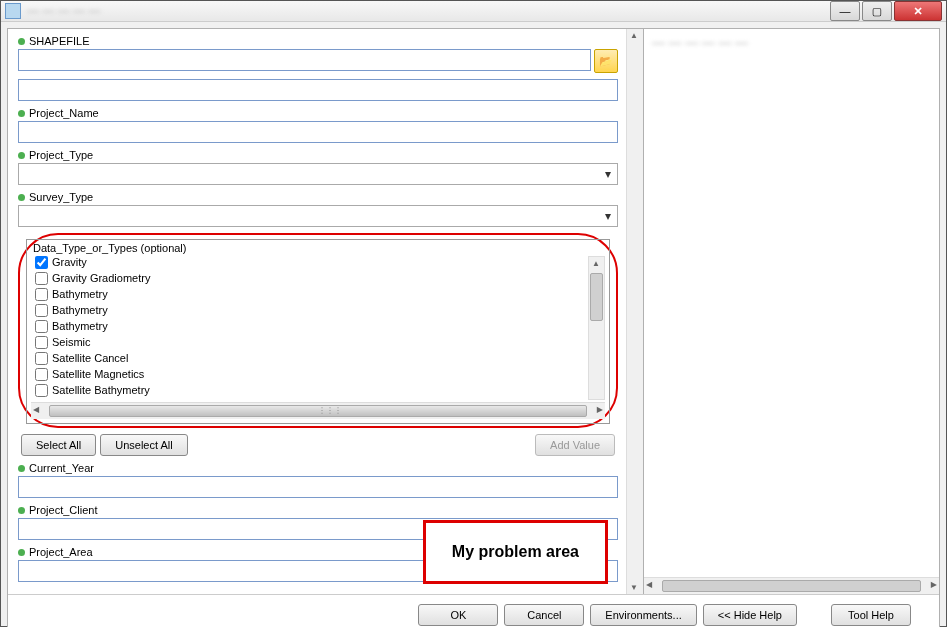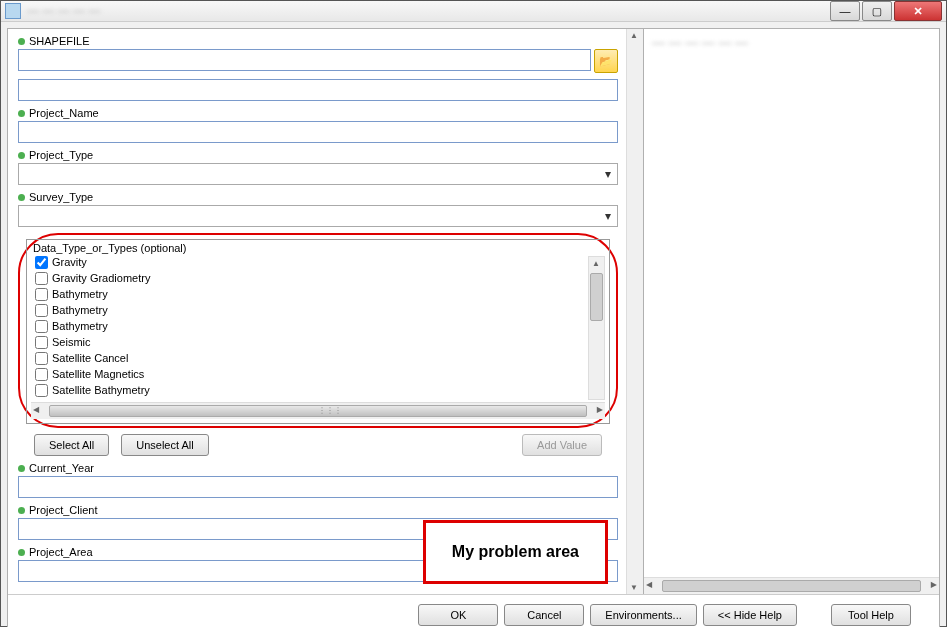--- a/index.html
+++ b/index.html
@@ -42,21 +42,21 @@
 .check-row { display: flex; align-items: center; height: 16px; }
 .check-row input { margin-right: 4px; }
 .cl-vsb { position: absolute; right: 2px; top: 2px; bottom: 2px; width: 17px; background: #f0f0f0; border: 1px solid #ddd; }
 .cl-vsb::before { content: "▲"; position: absolute; top: 2px; left: 3px; font-size: 8px; color: #666; }
 .cl-vsb-thumb { position: absolute; top: 16px; left: 1px; right: 1px; height: 48px; background: #d0d0d0; border: 1px solid #aaa; border-radius: 2px; }
 .cl-hsb { height: 17px; background: #f0f0f0; border-top: 1px solid #ddd; margin: 0 2px 2px; position: relative; }
 .cl-hsb::before { content: "◀"; position: absolute; left: 2px; top: 2px; font-size: 8px; color: #666; }
 .cl-hsb::after { content: "▶"; position: absolute; right: 2px; top: 2px; font-size: 8px; color: #666; }
 .cl-hsb-grip { position: absolute; left: 50%; top: 3px; font-size: 8px; color: #888; }
 .cl-hsb-thumb { position: absolute; left: 18px; right: 18px; top: 2px; height: 12px; background: linear-gradient(to bottom, #e8e8e8, #c0c0c0); border: 1px solid #aaa; border-radius: 2px; }
-.btn-row { display: flex; gap: 12px; margin: 6px 16px; }
+.btn-row { display: flex; gap: 4px; margin: 6px 3px; }
 .btn { height: 22px; padding: 0 14px; border: 1px solid #888; background: linear-gradient(to bottom, #f8f8f8, #e0e0e0); border-radius: 3px; cursor: pointer; font-size: 11px; }
 .btn.disabled { color: #999; border-color: #bbb; cursor: default; }
 .spacer { flex: 1; }
 .bottom-bar { height: 40px; display: flex; align-items: center; justify-content: flex-end; gap: 6px; padding: 0 28px 0 0; border-top: 1px solid #ccc; }
 .bottom-bar .btn { min-width: 80px; }
 .callout { position: absolute; right: 8px; top: 285px; border: 3px solid #d00; background: #fff; padding: 20px 26px; font-size: 16px; font-weight: bold; color: #000; z-index: 50; }
 .rel { position: relative; }
 </style>
 </head>
 <body>

